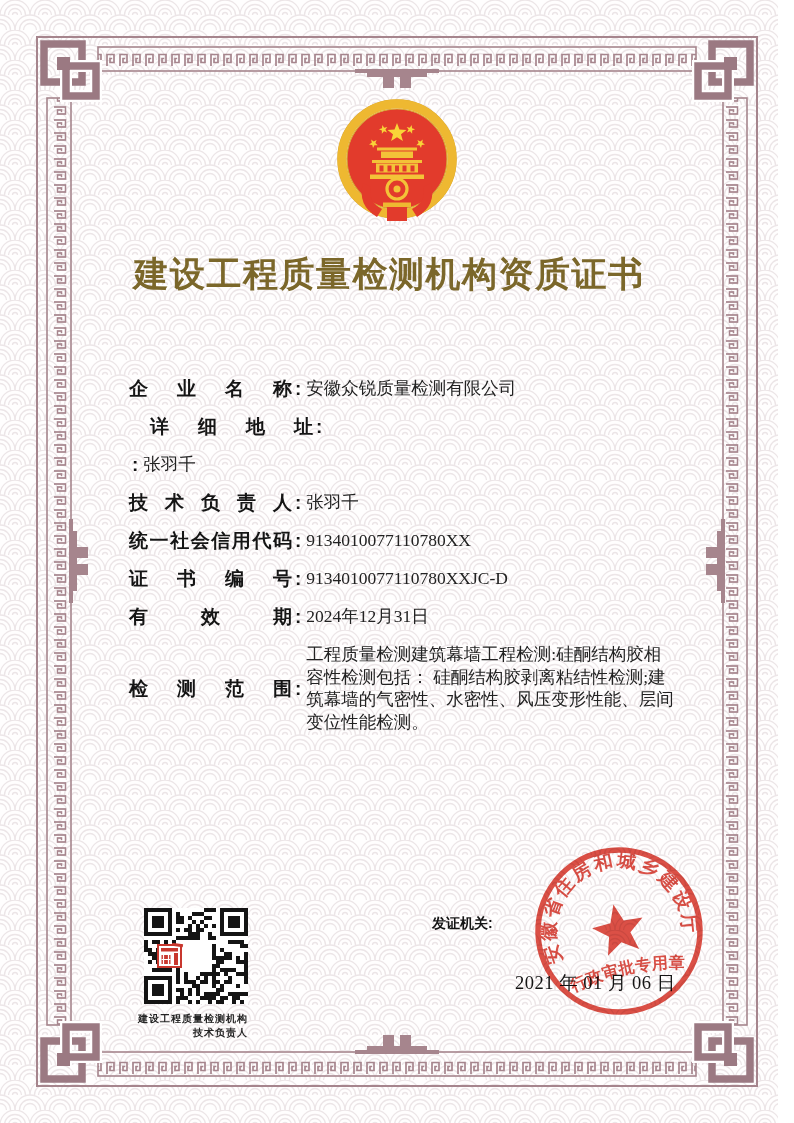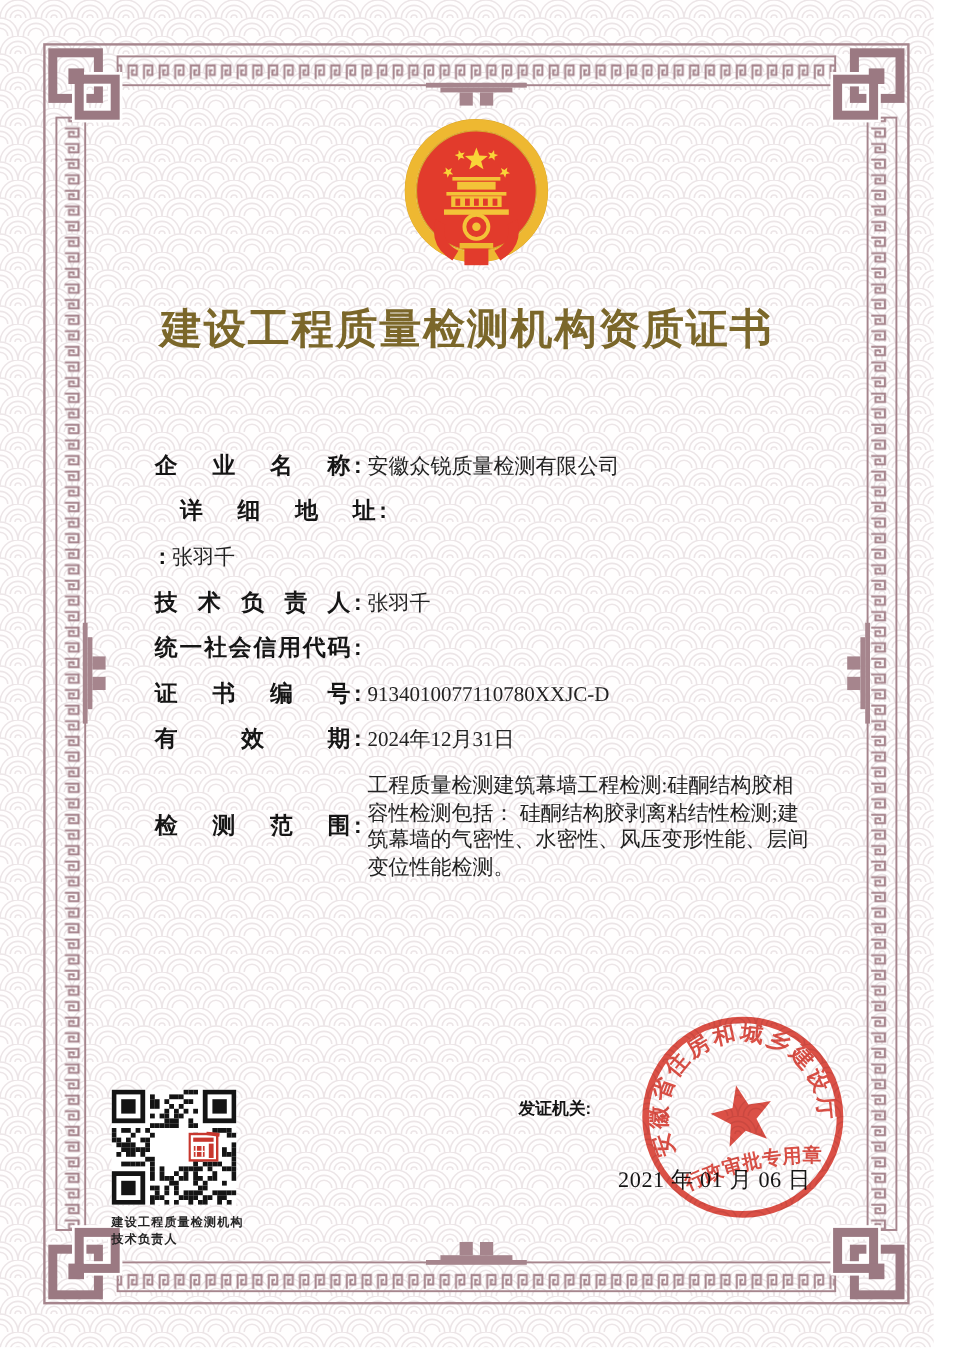--- a/index.html
+++ b/index.html
@@ -21,21 +21,21 @@
   .value{flex:1;font-family:"Liberation Serif",serif;font-size:17.5px;line-height:22.5px;color:#222;}
 
   .issuer-label{position:absolute;left:432px;top:915px;font-size:14px;font-weight:700;color:#141414;}
   .issue-date{position:absolute;left:515px;top:970px;font-family:"Liberation Serif",serif;
               font-size:18.5px;letter-spacing:.5px;color:#141414;white-space:nowrap;}
 
   .seal{position:absolute;left:524px;top:834px;width:190px;height:190px;
         mix-blend-mode:multiply;opacity:.95;}
   .seal text{font-family:"Liberation Serif",serif;}
 
-  .qr-block{position:absolute;left:93px;top:908px;width:155px;text-align:left;}
+  .qr-block{position:absolute;left:93px;top:908px;width:155px;text-align:right;}
   .qr-svg{display:inline-block;width:104px;height:96px;background:#fff;}
   .qr-logo{position:absolute;left:64px;top:35px;width:27px;height:26px;}
   .qr-caption{margin-top:4px;font-family:"Liberation Serif",serif;font-weight:700;
               font-size:10px;line-height:13.5px;letter-spacing:1px;color:#242424;white-space:nowrap;}
 </style>
 </head>
 <body>
 
 <div class="page">
 
@@ -155,20 +155,21 @@
         <span class="value">张羽千</span>
     </div>
     <div class="row">
       <span class="label">技术负责人</span>
         <span class="colon">:</span>
         <span class="value">张羽千</span>
     </div>
     <div class="row">
       <span class="label">统一社会信用代码</span>
         <span class="colon">:</span>
+        <span class="value">9134010077110780XX</span>
     </div>
     <div class="row">
       <span class="label">证书编号</span>
         <span class="colon">:</span>
         <span class="value">9134010077110780XXJC-D</span>
     </div>
     <div class="row">
       <span class="label">有效期</span>
         <span class="colon">:</span>
         <span class="value">2024年12月31日</span>

